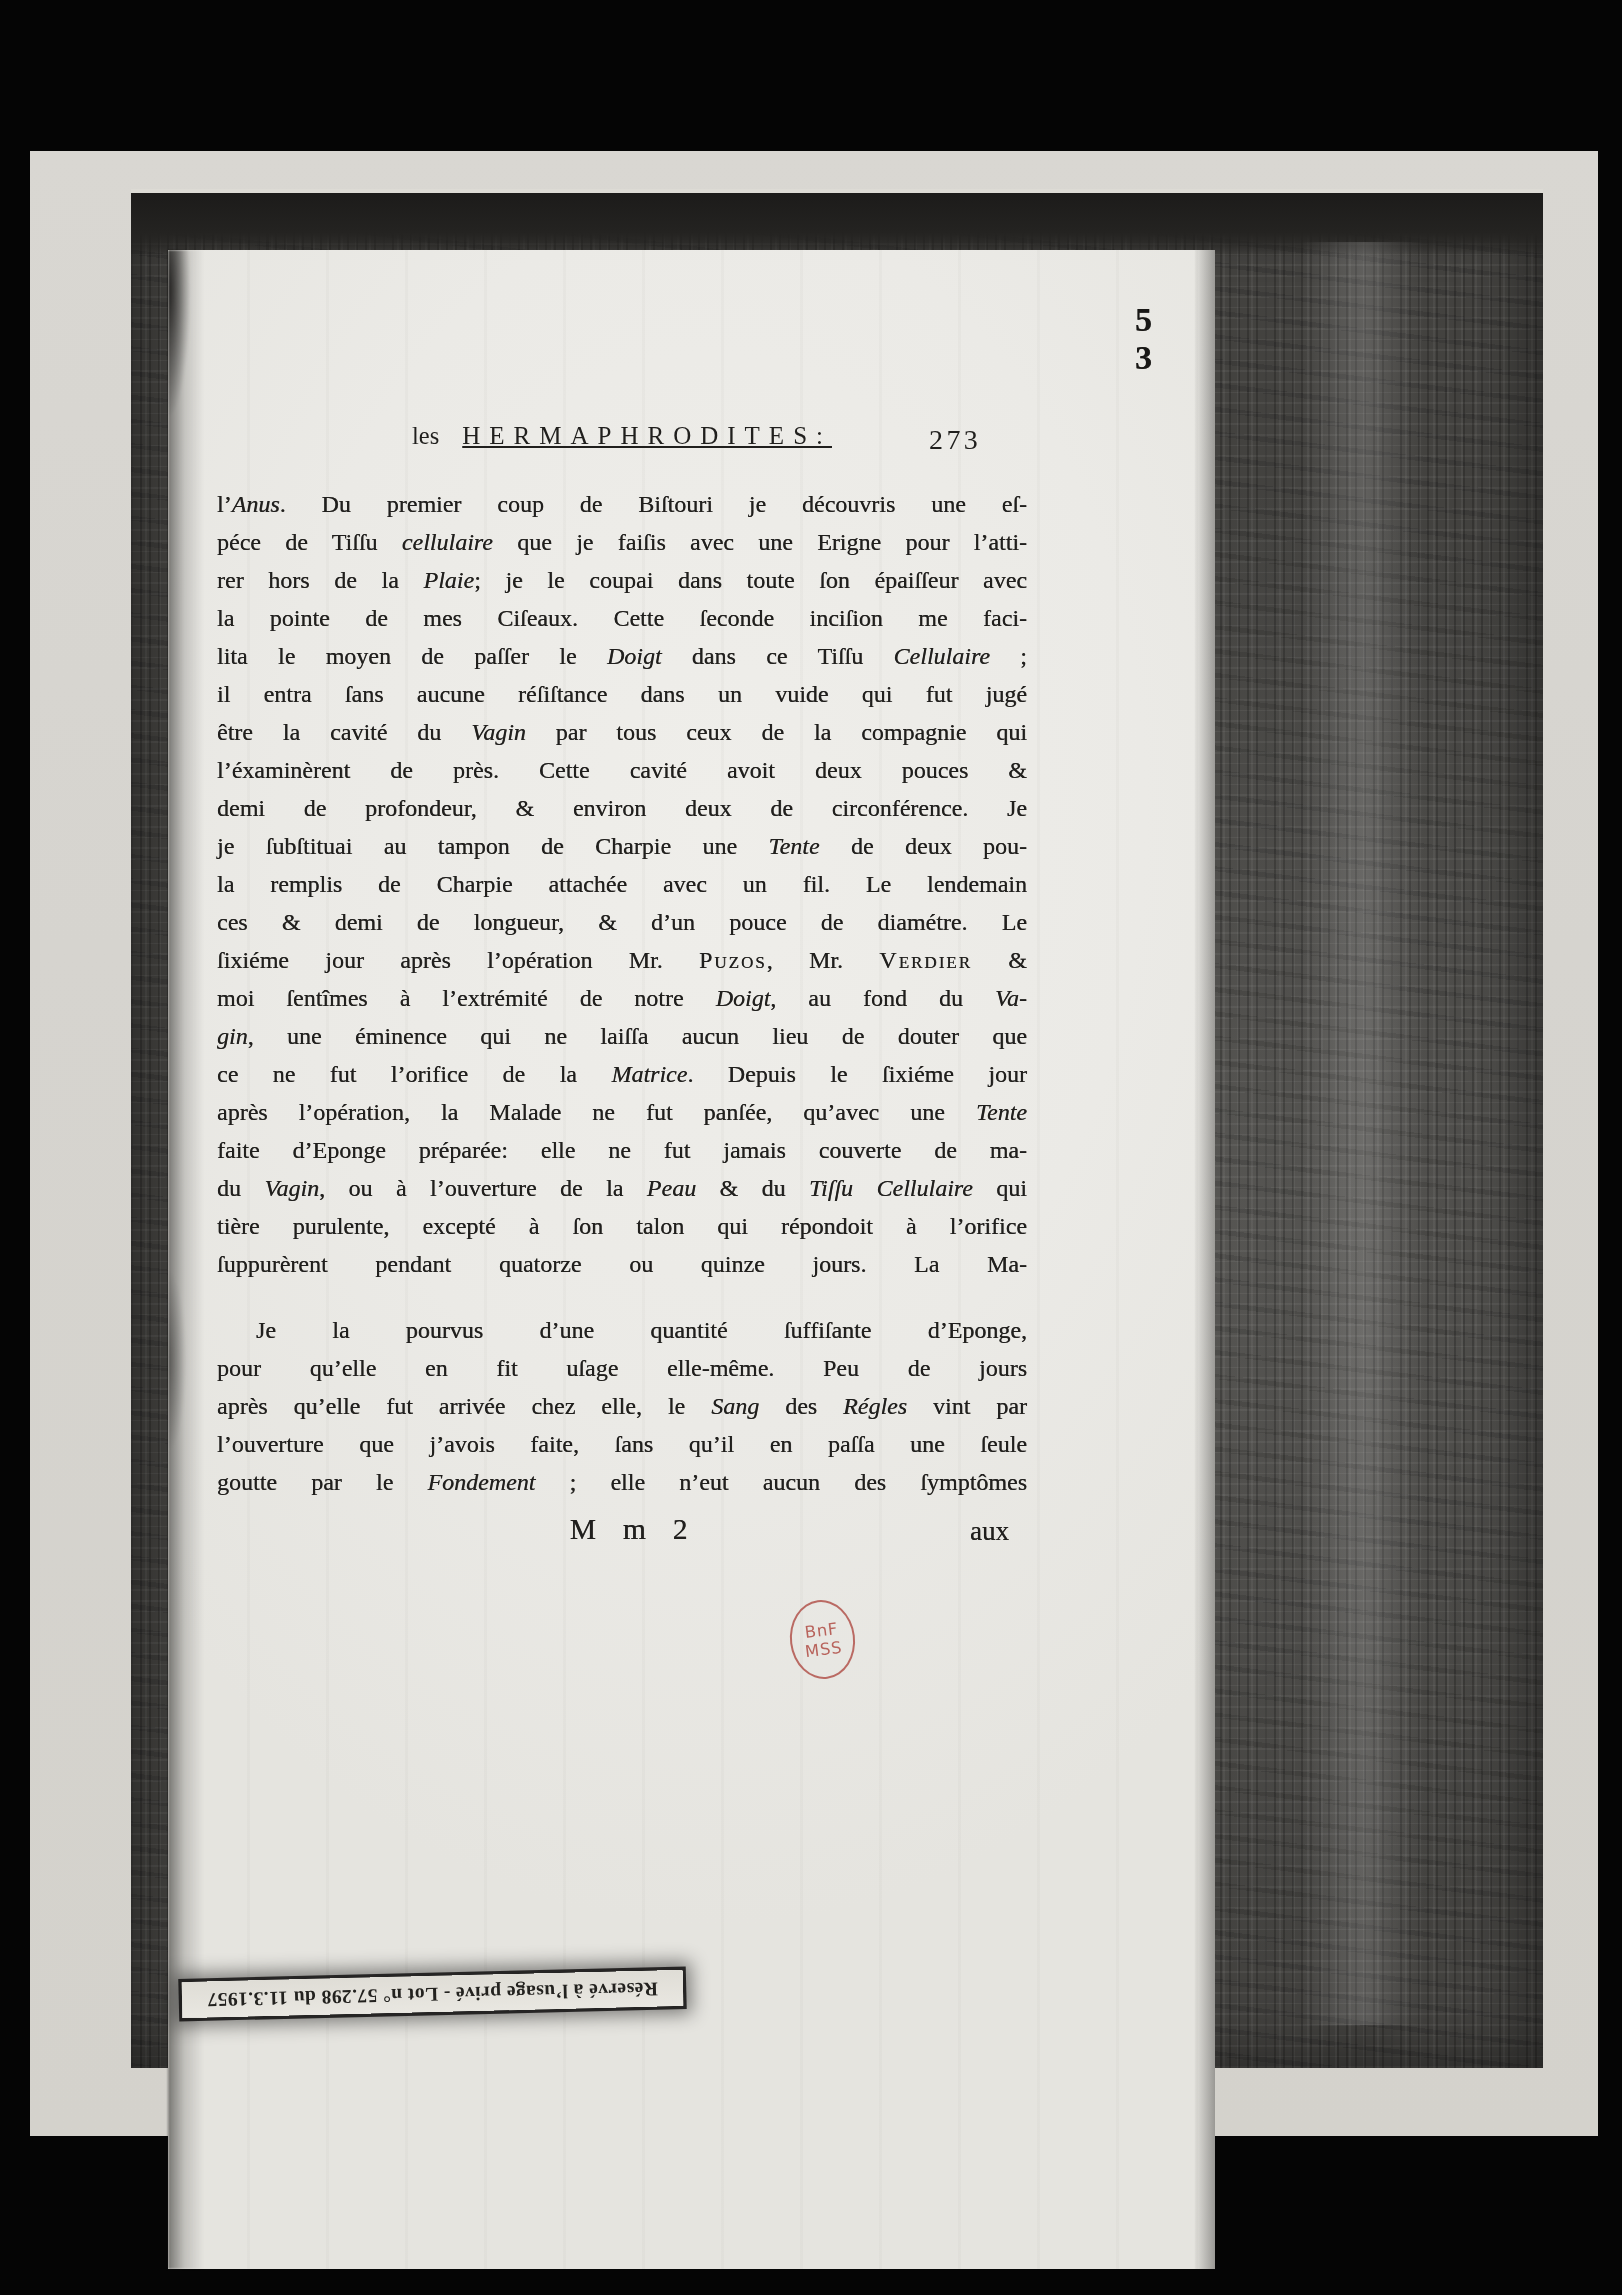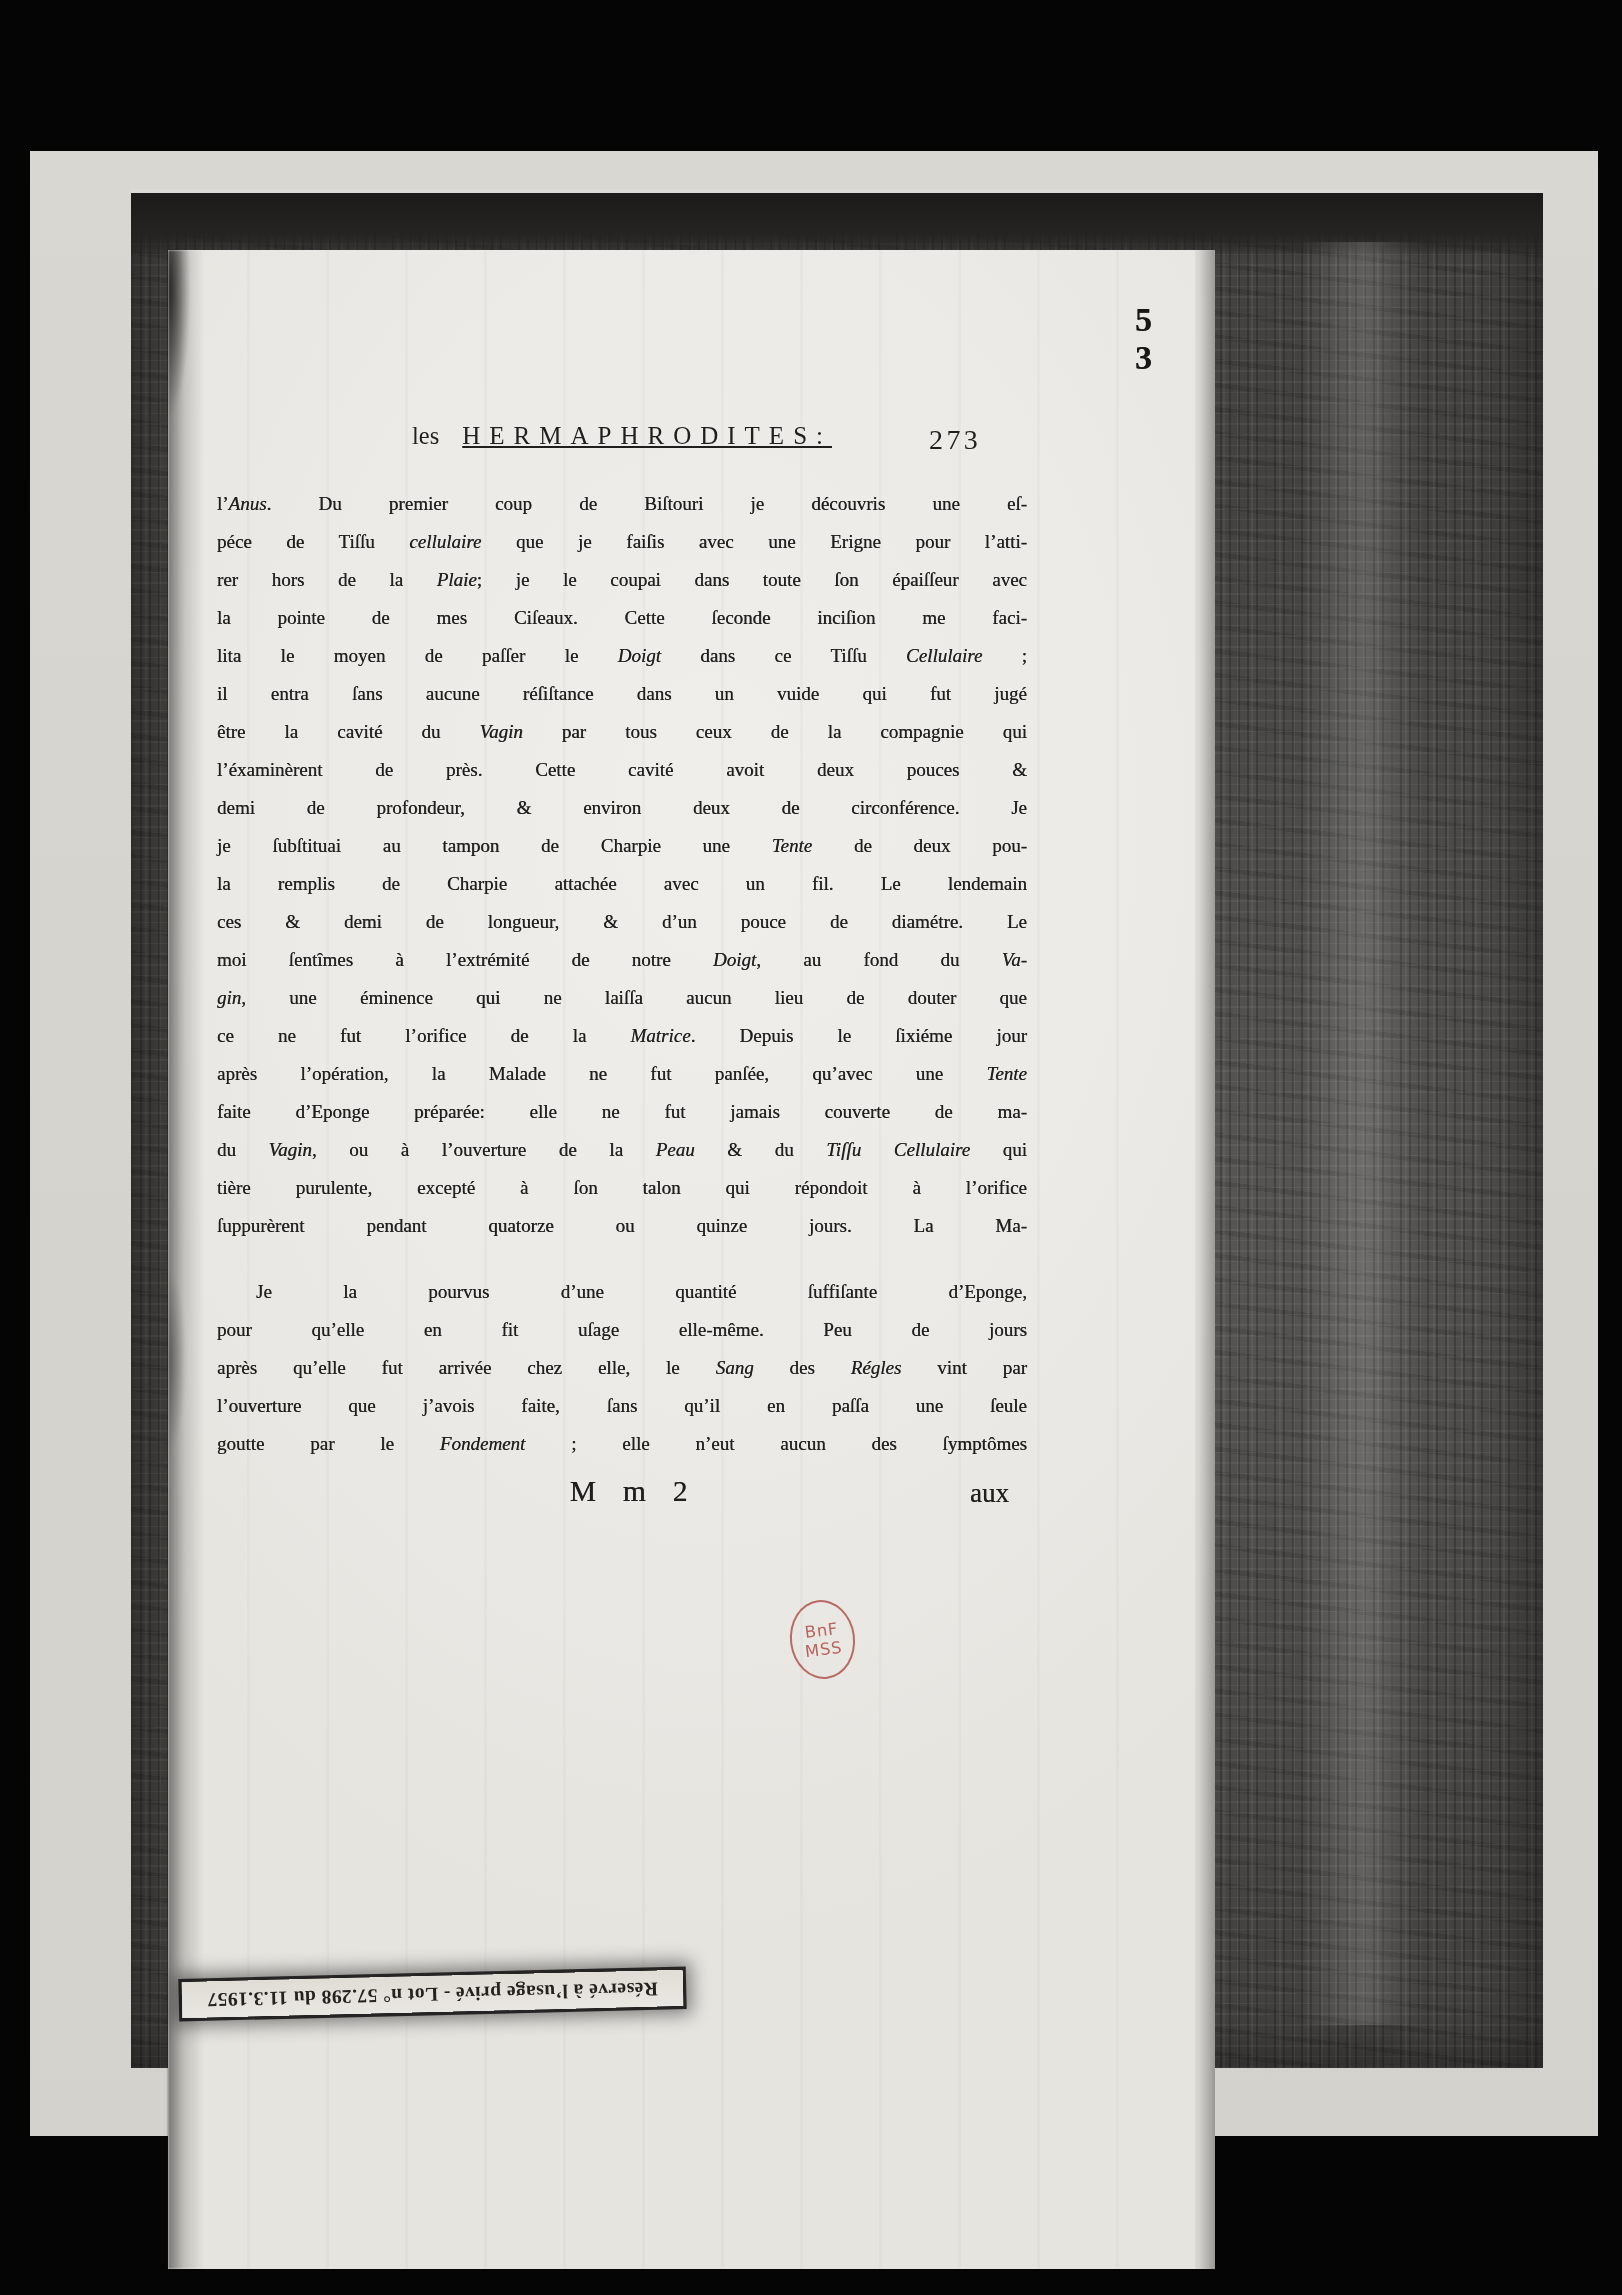--- a/index.html
+++ b/index.html
@@ -62,21 +62,21 @@
   }
   .textcol{position:absolute;left:49px;top:172px;width:810px;}
   .header{position:relative;text-align:center;height:47px;white-space:nowrap;}
   .hdr-prefix{font-size:24.5px;}
   .hdr-caps{font-size:25px;letter-spacing:9px;margin-left:23px;text-decoration:underline;}
   .hdr-page{position:absolute;right:46px;top:1.6px;font-size:28px;letter-spacing:3.3px;}
   .para{margin:0;}
   #para1{margin-top:16.4px;}
   #para2{margin-top:28px;font-family:Liberation Serif, serif;}
   .line{
-    font-size:19px;line-height:38px;height:38px;white-space:nowrap;
+    font-size:24px;line-height:38px;height:38px;white-space:nowrap;
     text-align:justify;text-align-last:justify;word-spacing:1.6px;
     text-shadow:0.3px 0.3px 0.4px rgba(30,28,25,0.8);
   }
   .line.indent{padding-left:39px;}
   .line.nojust{text-align:left;text-align-last:left;}
   .it{font-style:italic;}
   .sc{font-variant:small-caps;letter-spacing:2px;}
   .catchrow{position:relative;height:43px;margin-top:11.5px;font-size:27px;}
   .sig{
     position:absolute;left:calc(50% + 11.5px);transform:translateX(-50%);
@@ -128,20 +128,21 @@
               <div class="line">rer hors de la <span class="it">Plaie</span>; je le coupai dans toute ſon épaiſſeur avec</div>
               <div class="line">la pointe de mes Ciſeaux.  Cette ſeconde inciſion me faci-</div>
               <div class="line">lita le moyen de paſſer le <span class="it">Doigt</span> dans ce Tiſſu <span class="it">Cellulaire</span> ;</div>
               <div class="line">il entra ſans aucune réſiſtance dans un vuide qui fut jugé</div>
               <div class="line">être la cavité du <span class="it">Vagin</span> par tous ceux de la compagnie qui</div>
               <div class="line">l’éxaminèrent de près.  Cette cavité avoit deux pouces &amp;</div>
               <div class="line">demi de profondeur, &amp; environ deux de circonférence.  Je</div>
               <div class="line">je ſubſtituai au tampon de Charpie une <span class="it">Tente</span> de deux pou-</div>
               <div class="line">la remplis de Charpie attachée avec un fil.  Le lendemain</div>
               <div class="line">ces &amp; demi de longueur, &amp; d’un pouce de diamétre.  Le</div>
+              <div class="line">ſixiéme jour après l’opération Mr. <span class="sc">Puzos</span>, Mr. <span class="sc">Verdier</span> &amp;</div>
               <div class="line">moi ſentîmes à l’extrémité de notre <span class="it">Doigt</span>,  au fond du <span class="it">Va-</span></div>
               <div class="line"><span class="it">gin</span>,  une éminence qui ne laiſſa aucun lieu de douter que</div>
               <div class="line">ce ne fut l’orifice de la  <span class="it">Matrice</span>.  Depuis le ſixiéme jour</div>
               <div class="line">après l’opération, la Malade ne fut panſée, qu’avec une <span class="it">Tente</span></div>
               <div class="line">faite d’Eponge préparée:  elle ne fut jamais couverte de ma-</div>
               <div class="line">du <span class="it">Vagin</span>, ou à l’ouverture de la <span class="it">Peau</span> &amp; du <span class="it">Tiſſu Cellulaire</span> qui</div>
               <div class="line">tière purulente,  excepté à ſon talon qui répondoit à l’orifice</div>
               <div class="line">ſuppurèrent pendant quatorze ou quinze jours.  La Ma-</div>
             </div>
 

